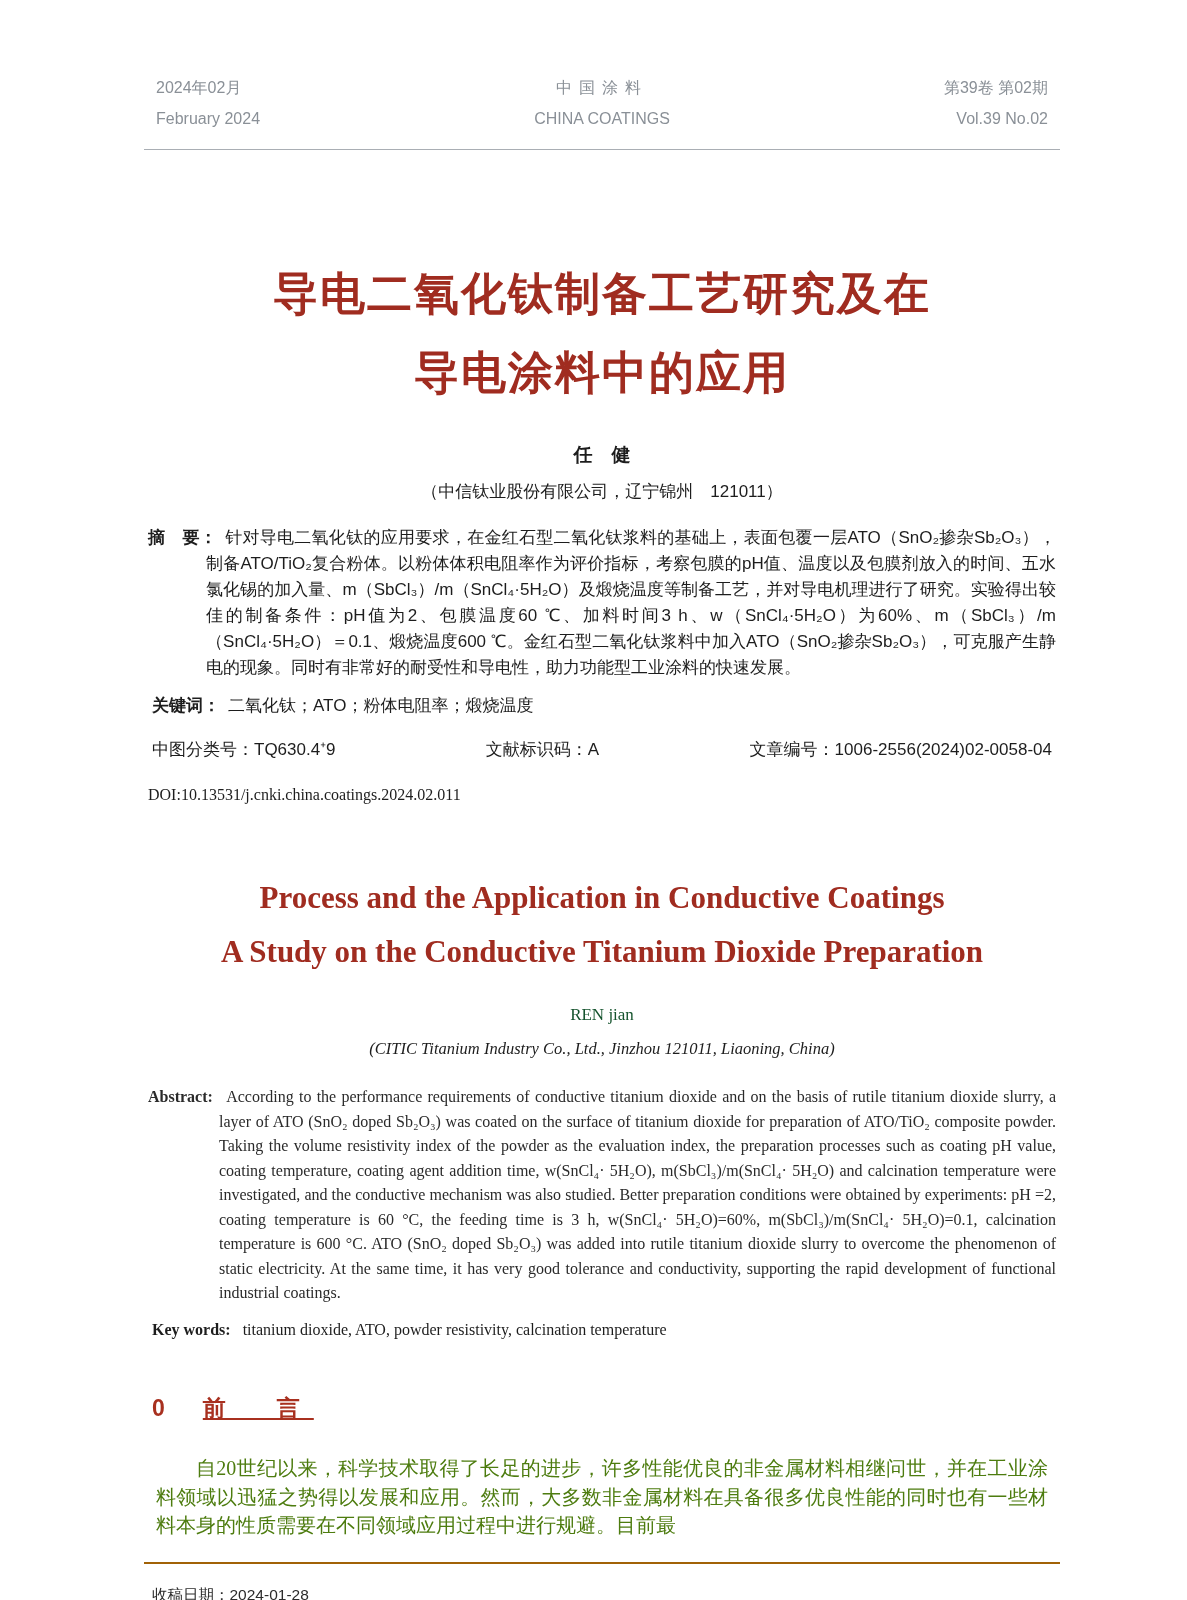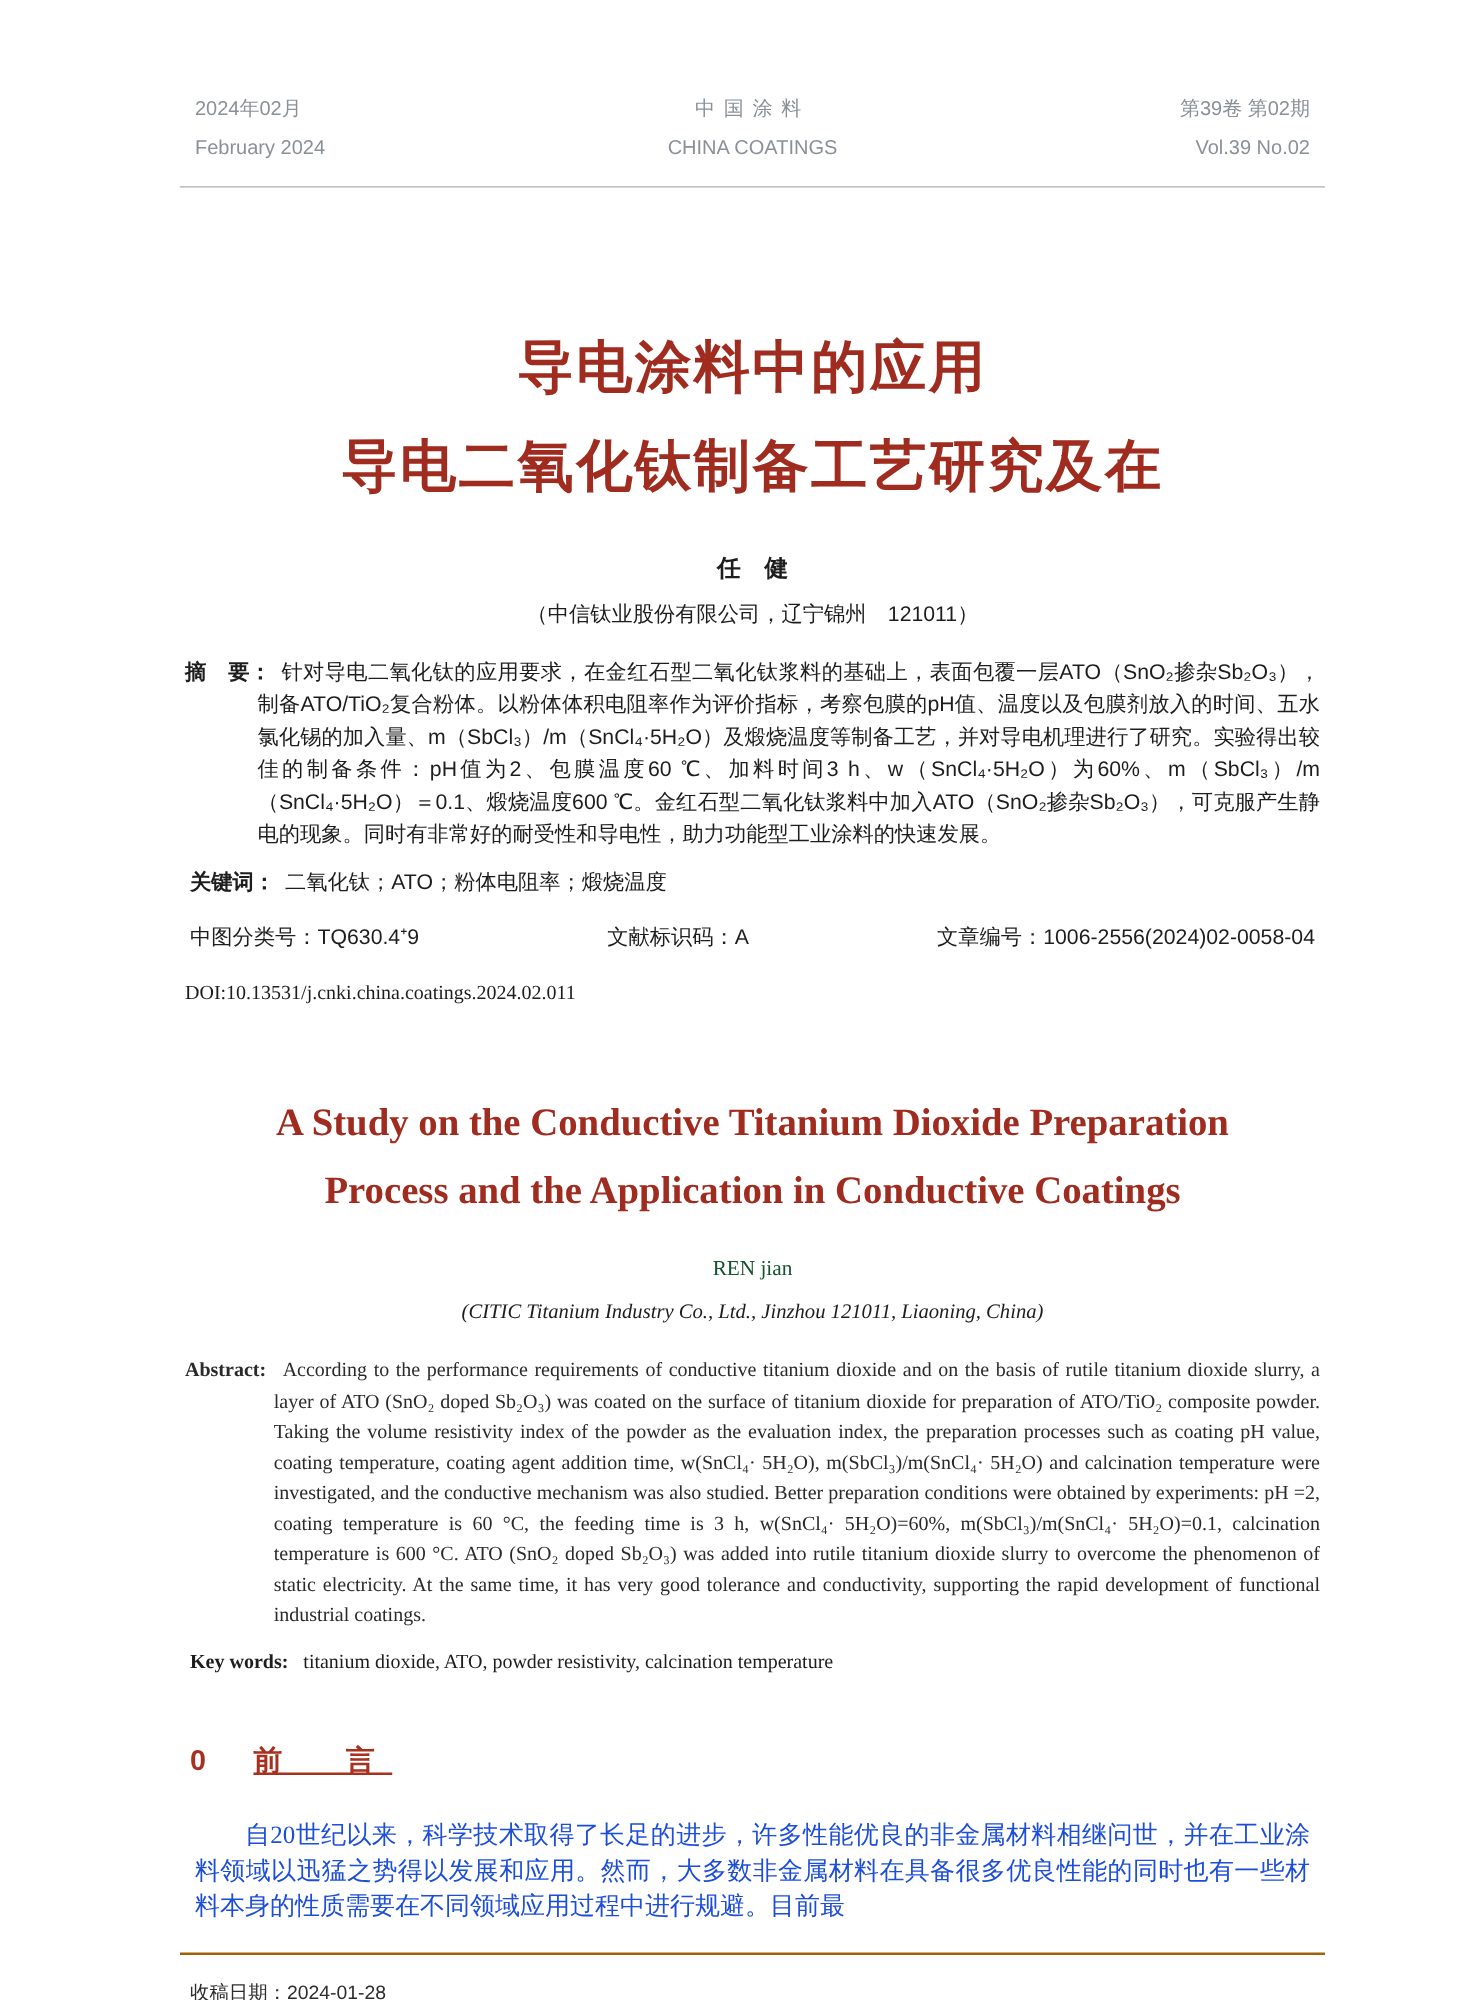--- a/index.html
+++ b/index.html
@@ -98,21 +98,21 @@
   }
   .section-head .num { margin-right: 30px; }
   .section-head .ttl { letter-spacing: 14px; text-decoration: underline; }
 
   .columns {
     margin-top: 14px;
     display: flex; gap: 36px;
     font-family: "Liberation Serif", serif;
     font-size: 20px; line-height: 28.5px;
     text-align: justify;
-    color: #1d4ed8;
+    color: #4d7c0f;
   }
   .col { flex: 1 1 0; overflow: hidden; }
   .col p.indent { text-indent: 2em; }
 
   
   .footnote {
     margin-top: 10px;
     border-top: 2px solid #a16207;
     padding-top: 12px;
     font-size: 15.5px; line-height: 29px;
@@ -149,41 +149,41 @@
         <div class="cn">中国涂料</div>
         <div>CHINA COATINGS</div>
       </div>
       <div class="h-right">
         <div>第39卷 第02期</div>
         <div>Vol.39  No.02</div>
       </div>
     </div>
 
     <h1 class="title-cn">
+      <div>导电二氧化钛制备工艺研究及在</div>
       <div>导电涂料中的应用</div>
-      <div>导电二氧化钛制备工艺研究及在</div>
     </h1>
 
     <div class="author-cn">任　健</div>
     <div class="affil-cn">（中信钛业股份有限公司，辽宁锦州　121011）</div>
 
     <p class="abstract-cn"><span class="lbl">摘　要：</span><span>针对导电二氧化钛的应用要求，在金红石型二氧化钛浆料的基础上，表面包覆一层ATO（SnO₂掺杂Sb₂O₃），制备ATO/TiO₂复合粉体。以粉体体积电阻率作为评价指标，考察包膜的pH值、温度以及包膜剂放入的时间、五水氯化锡的加入量、m（SbCl₃）/m（SnCl₄·5H₂O）及煅烧温度等制备工艺，并对导电机理进行了研究。实验得出较佳的制备条件：pH值为2、包膜温度60 ℃、加料时间3 h、w（SnCl₄·5H₂O）为60%、m（SbCl₃）/m（SnCl₄·5H₂O）＝0.1、煅烧温度600 ℃。金红石型二氧化钛浆料中加入ATO（SnO₂掺杂Sb₂O₃），可克服产生静电的现象。同时有非常好的耐受性和导电性，助力功能型工业涂料的快速发展。</span></p>
 
     <p class="kw-cn"><span class="lbl">关键词：</span><span>二氧化钛；ATO；粉体电阻率；煅烧温度</span></p>
 
     <div class="meta-row">
       <span>中图分类号：TQ630.4⁺9</span>
       <span>文献标识码：A</span>
       <span>文章编号：1006-2556(2024)02-0058-04</span>
     </div>
     <div class="doi-line">DOI:10.13531/j.cnki.china.coatings.2024.02.011</div>
 
     <h2 class="title-en">
+      <div>Process and the Application in Conductive Coatings</div>
       <div>A Study on the Conductive Titanium Dioxide Preparation</div>
-      <div>Process and the Application in Conductive Coatings</div>
     </h2>
 
     <div class="author-en">REN jian</div>
     <div class="affil-en">(CITIC Titanium Industry Co., Ltd., Jinzhou 121011, Liaoning, China)</div>
 
     <p class="abstract-en"><span class="lbl">Abstract:</span> <span>According to the performance requirements of conductive titanium dioxide and on the basis of rutile titanium dioxide slurry, a layer of ATO (SnO₂ doped Sb₂O₃) was coated on the surface of titanium dioxide for preparation of ATO/TiO₂ composite powder. Taking the volume resistivity index of the powder as the evaluation index, the preparation processes such as coating pH value, coating temperature, coating agent addition time, w(SnCl₄· 5H₂O), m(SbCl₃)/m(SnCl₄· 5H₂O) and calcination temperature were investigated, and the conductive mechanism was also studied. Better preparation conditions were obtained by experiments: pH =2, coating temperature is 60 °C, the feeding time is 3 h, w(SnCl₄· 5H₂O)=60%, m(SbCl₃)/m(SnCl₄· 5H₂O)=0.1, calcination temperature is 600 °C. ATO (SnO₂ doped Sb₂O₃) was added into rutile titanium dioxide slurry to overcome the phenomenon of static electricity. At the same time, it has very good tolerance and conductivity, supporting the rapid development of functional industrial coatings.</span></p>
 
     <p class="kw-en"><span class="lbl">Key words:</span> <span>titanium dioxide, ATO, powder resistivity, calcination temperature</span></p>
 
     <div class="section-head">

